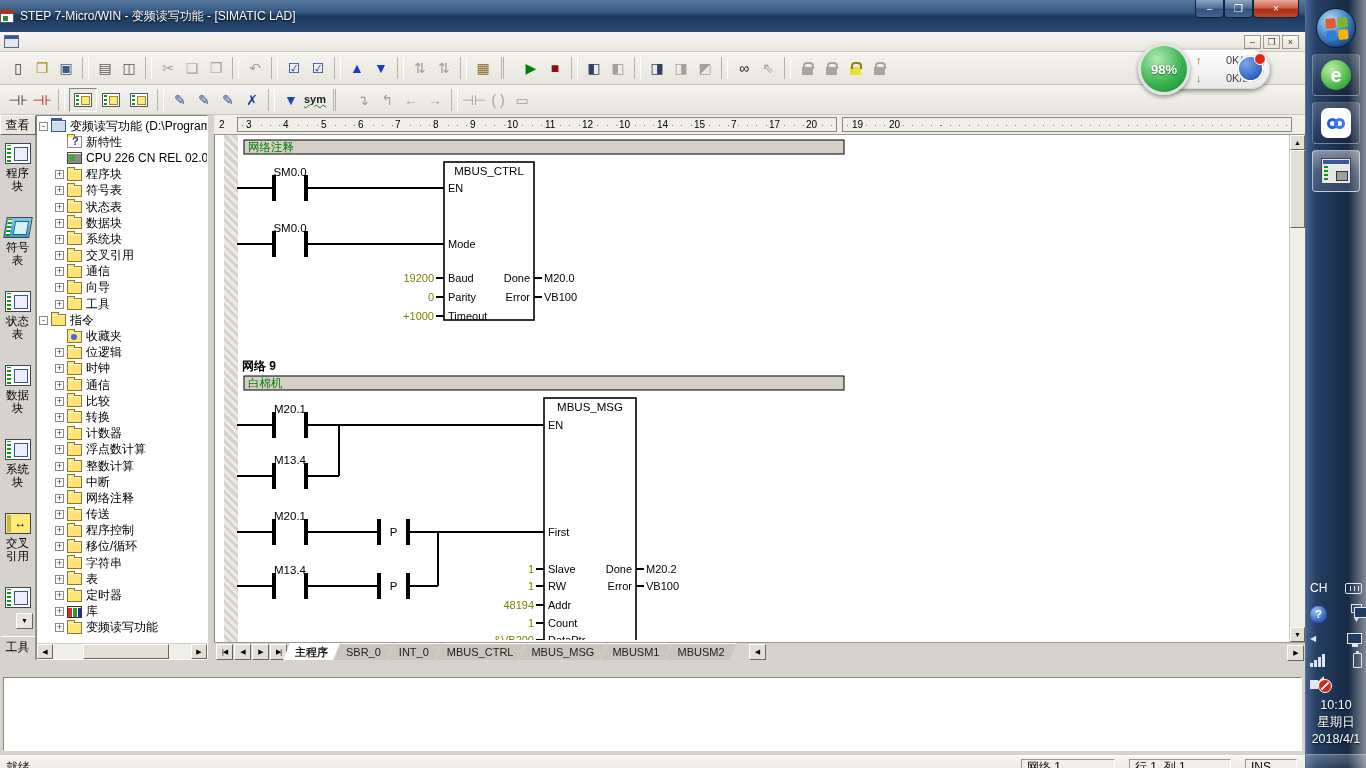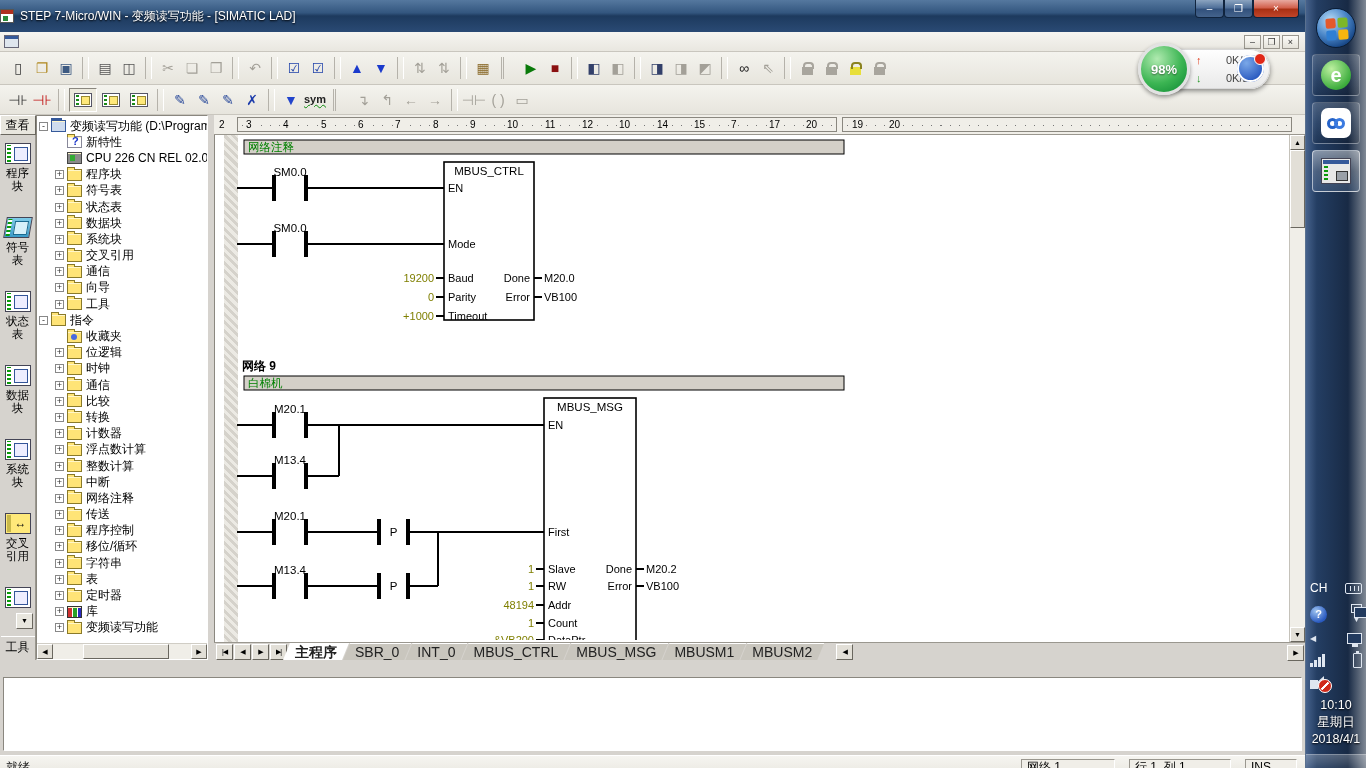--- a/index.html
+++ b/index.html
@@ -94,21 +94,21 @@
 #hatch{position:absolute;left:9px;top:0;bottom:0;width:14px;background:repeating-linear-gradient(45deg,#eceae4 0 3px,#d5d2cb 3px 6px)}
 #ladder-svg{position:absolute;left:12px;top:1px}
 #vscroll{width:16px;flex:none;background:#f0eee8;border-left:1px solid #c5c2ba;display:flex;flex-direction:column}
 #vscroll .sbt{width:15px}
 #vscroll-thumb{height:78px;margin-top:0;border:1px solid;border-color:#fff #6a675f #6a675f #fff;background:#e2dfd7}
 #vscroll-spacer{flex:1}
 
 #tabrow{height:18px;flex:none;background:#d6d3ce;display:flex;align-items:stretch;border-top:1px solid #9a978f;position:relative}
 .tabnav{width:17px;height:16px;margin-top:1px;border:1px solid;border-color:#fff #6a675f #6a675f #fff;background:#e2dfd7;font-size:7px;text-align:center;line-height:14px;flex:none;letter-spacing:-1px}
 #tabs{display:flex;margin-left:2px}
-.tab{padding:1px 12px;font-size:14px;background:#c9c6be;color:#222;clip-path:polygon(7px 0,100% 0,calc(100% - 7px) 100%,0 100%);margin-left:-6px;line-height:15px;border-top:1px solid #fff}
+.tab{padding:1px 12px;font-size:11px;background:#c9c6be;color:#222;clip-path:polygon(7px 0,100% 0,calc(100% - 7px) 100%,0 100%);margin-left:-6px;line-height:15px;border-top:1px solid #fff}
 .tab.active{background:#fff;font-weight:bold;z-index:2}
 #tab-scroll-l{margin-left:12px}
 #tab-scroll-r{position:absolute;right:1px;top:1px}
 
 #outband{flex:none;height:95px;background:#d6d3ce;padding-top:17px}
 #output{margin:0 3px;height:74px;background:#fff;border:1px solid;border-color:#8a877f #fff #fff #8a877f}
 
 #statusbar{flex:none;height:23px;background:linear-gradient(#f6f5f1,#e7e5dd);border-top:1px solid #fff;display:flex;align-items:center;padding:0 6px;font-size:12px}
 #status-ready{color:#111}
 #status-panels{margin-left:auto;display:flex;gap:14px;margin-right:2px}

